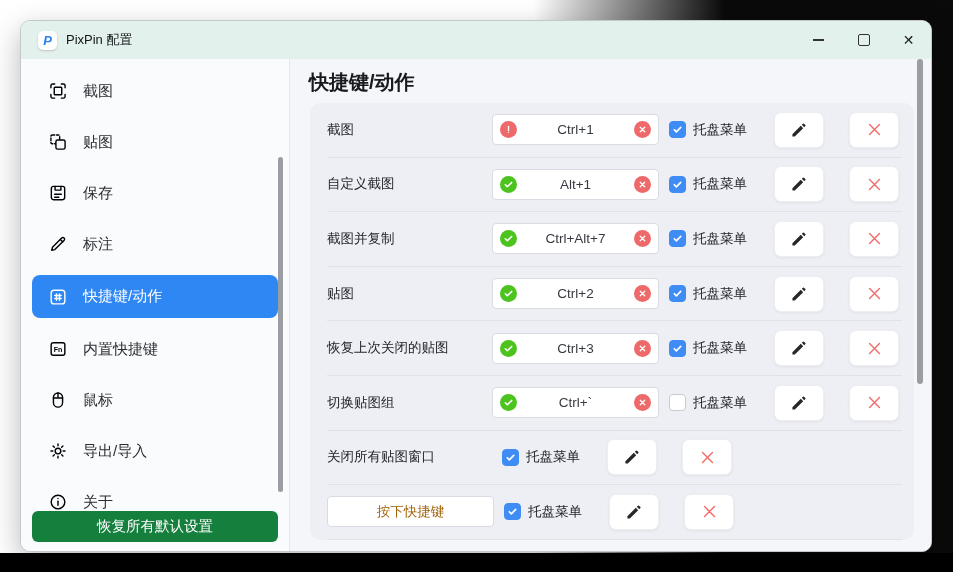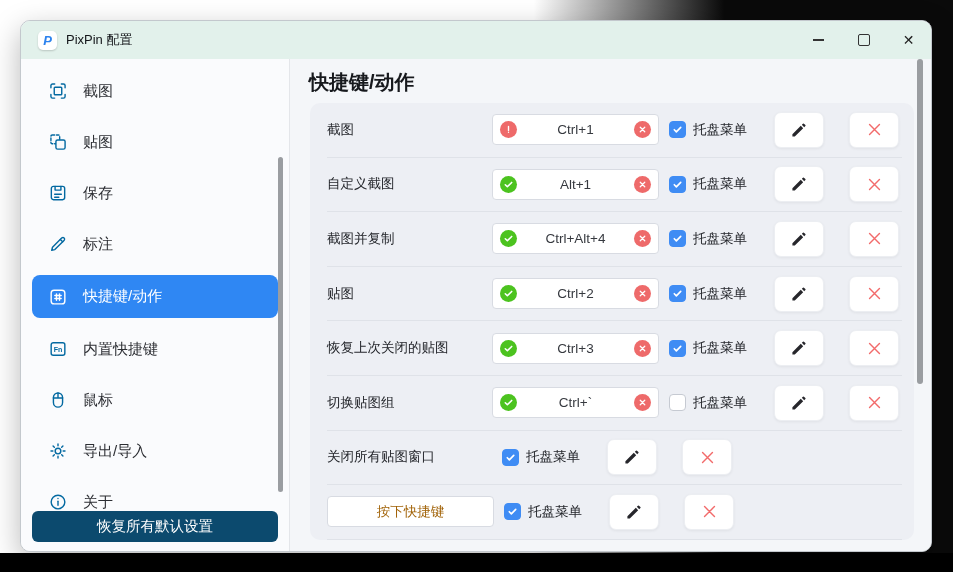--- a/index.html
+++ b/index.html
@@ -21,24 +21,24 @@
   .glyph-min{width:11px;height:1.3px;background:#333;display:block;}
   .glyph-max{width:10px;height:10px;border:1.2px solid #333;border-radius:2px;display:block;}
   .glyph-close{font-size:14px;color:#222;line-height:1;}
   
   .wbody{flex:1;display:flex;min-height:0;position:relative;}
   .sidebar{width:269px;flex:none;background:#fafbfd;border-right:1px solid #e4e6ea;position:relative;
     padding:12px 11px 0;box-sizing:border-box;}
   .side-item{height:40px;border-radius:8px;display:flex;align-items:center;gap:15px;padding-left:15px;
     margin-bottom:11px;color:#2c2e33;font-size:15px;cursor:default;}
   .side-item.selected{background:#2f87f3;color:#fff;height:43px;}
-  .side-icon{width:21px;height:21px;display:flex;align-items:center;justify-content:center;color:#0369a1;flex:none;}
+  .side-icon{width:21px;height:21px;display:flex;align-items:center;justify-content:center;color:#000000;flex:none;}
   .side-item.selected .side-icon{color:#fff;}
   .side-scroll{position:absolute;right:6px;top:98px;width:5px;height:335px;background:#9a9da1;border-radius:3px;}
-  .reset-btn{position:absolute;left:11px;right:11px;bottom:9px;height:31px;background:#0c4a6e;color:#fff;
+  .reset-btn{position:absolute;left:11px;right:11px;bottom:9px;height:31px;background:#15803d;color:#fff;
     border:none;border-radius:6px;font-size:14.5px;font-family:inherit;}
   
   .content{flex:1;background:#f4f6f9;position:relative;padding:12px 0 0 10px;box-sizing:border-box;min-width:0;}
   .page-title{margin:0;padding-left:9px;font-size:20px;font-weight:600;color:#17191d;line-height:23px;}
   .panel{margin:9px 0 0 10px;width:604px;height:437px;background:#edeff4;border-radius:10px;
     box-sizing:border-box;padding:0 12px 0 17px;display:flex;flex-direction:column;}
   .row{flex:none;height:54.6px;display:flex;align-items:center;border-bottom:1px solid #dfe2e8;box-sizing:border-box;}
   .row-label{width:165px;flex:none;font-size:13.5px;color:#24262b;white-space:nowrap;}
   .hotkey-input{width:167px;height:31px;flex:none;background:#fff;border:1px solid #d8dbe2;border-radius:4px;
     display:flex;align-items:center;padding:0 7px;box-sizing:border-box;}
@@ -253,21 +253,21 @@
   </div>
 
   <div class="row">
     <span class="row-label">截图并复制</span>
     <div class="hotkey-input">
       <span class="status-icon ok">
                   <svg width="11" height="11" viewBox="0 0 24 24" fill="none" stroke="#fff" stroke-width="3.4" stroke-linecap="round" stroke-linejoin="round">
                     <path d="M5 12.5l4.5 4.5L19 7.5"></path>
                   </svg>
                 </span>
-      <span class="hotkey-text">Ctrl+Alt+4</span>
+      <span class="hotkey-text">Ctrl+Alt+7</span>
       <span class="clear-icon">
         <svg width="9" height="9" viewBox="0 0 24 24" fill="none" stroke="#fff" stroke-width="3.4" stroke-linecap="round">
                     <path d="M6 6l12 12M18 6L6 18"></path>
                   </svg>
       </span>
     </div>
     <label class="tray">
       <span class="checkbox checked">
                   <svg width="11" height="11" viewBox="0 0 24 24" fill="none" stroke="#fff" stroke-width="3.6" stroke-linecap="round" stroke-linejoin="round">
                     <path d="M5 12.5l4.5 4.5L19 7.5"></path>

